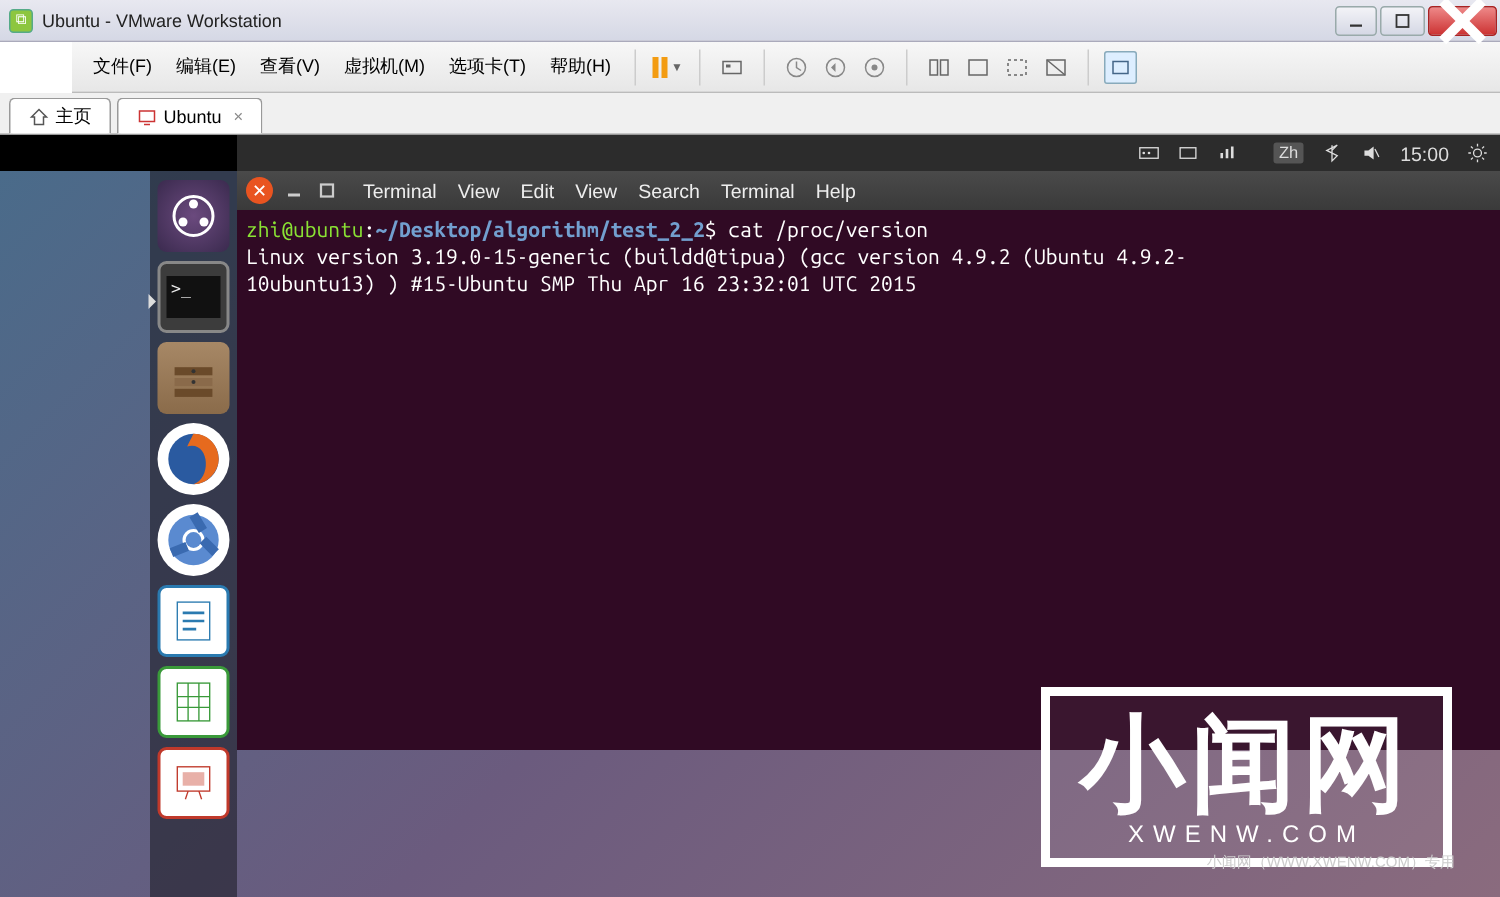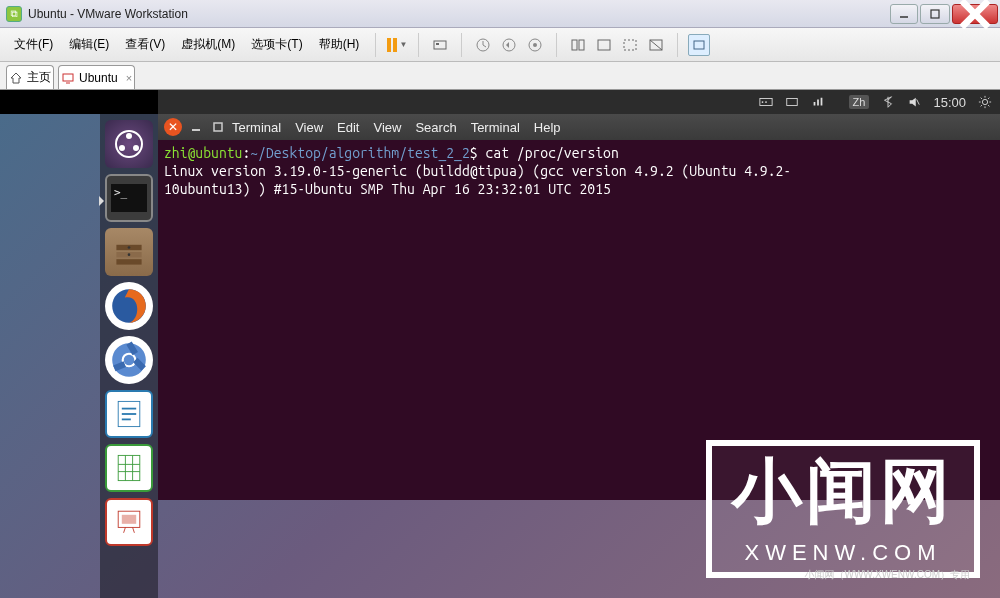--- a/index.html
+++ b/index.html
@@ -9,33 +9,33 @@
 .win-titlebar { height: 28px; background: linear-gradient(#e8e8f0, #d5d8e5); border-bottom: 1px solid #aab; display: flex; align-items: center; padding: 0 2px; }
 .win-titlebar .app-icon { width: 16px; height: 16px; background: #8dc63f; border: 1px solid #5a8; border-radius: 3px; margin: 0 6px 0 4px; display: flex; align-items: center; justify-content: center; font-size: 10px; color: #fff; }
 .win-titlebar .title { flex: 1; font-size: 12px; color: #222; }
 .win-btns { display: flex; height: 20px; gap: 0; }
 .win-btn { width: 30px; height: 20px; background: linear-gradient(#f3f3f7,#d5d8e5); border: 1px solid #9aa; border-radius: 3px; margin-left: 2px; display: flex; align-items: center; justify-content: center; font-size: 11px; cursor: pointer; }
 .win-btn.min { width: 28px; }
 .win-btn.max svg, .win-btn.min svg { width: 10px; height: 10px; }
 .win-btn.close { width: 46px; background: linear-gradient(#e88,#c33); border-color: #a22; color: #fff; }
 
 
-.menu-bar { height: 34px; background: linear-gradient(#f7f7f7,#e7e7e7); border-bottom: 1px solid #bbb; display: flex; align-items: center; padding: 0 8px; gap: 4px; }
+.menu-bar { height: 34px; background: linear-gradient(#f7f7f7,#e7e7e7); border-bottom: 1px solid #bbb; display: flex; align-items: center; padding: 0 8px; gap: 4px; margin-left: 48px; }
 .menu-item { padding: 4px 6px; font-size: 12px; cursor: pointer; }
 .menu-sep { width: 1px; height: 24px; background: #ccc; margin: 0 6px; }
 .tb-btn { width: 22px; height: 22px; display: flex; align-items: center; justify-content: center; cursor: pointer; border-radius: 2px; }
 .tb-btn svg { width: 16px; height: 16px; }
 .pause-btn { display: flex; align-items: center; gap: 2px; padding: 2px 4px; }
 .pause-bars { display: flex; gap: 2px; }
 .pause-bars span { width: 4px; height: 14px; background: #f39c12; }
 .dropdown-caret { font-size: 8px; color: #666; }
 
 
 .tab-bar { height: 28px; background: #f0f0f0; border-bottom: 1px solid #999; display: flex; align-items: flex-end; padding-left: 6px; }
-.tab { height: 24px; padding: 0 2px; background: #fff; border: 1px solid #999; border-bottom: none; border-radius: 4px 4px 0 0; display: flex; align-items: center; gap: 4px; margin-right: 4px; font-size: 12px; cursor: pointer; }
+.tab { height: 24px; padding: 0 12px; background: #fff; border: 1px solid #999; border-bottom: none; border-radius: 4px 4px 0 0; display: flex; align-items: center; gap: 4px; margin-right: 4px; font-size: 12px; cursor: pointer; }
 .tab.active { background: #fff; }
 .tab .tab-icon { width: 14px; height: 14px; display: flex; align-items: center; justify-content: center; }
 .tab .close-x { font-size: 11px; color: #888; margin-left: 4px; cursor: pointer; }
 
 
 .vm-viewport { position: relative; height: calc(598px - 28px - 34px - 28px); background: #000; overflow: hidden; }
 
 
 .ubuntu-panel { position: absolute; top: 0; right: 0; height: 24px; background: #2c2c2c; color: #ddd; display: flex; align-items: center; padding: 0 8px; gap: 12px; font-size: 13px; }
 .ubuntu-panel .ind { display: flex; align-items: center; gap: 4px; }
@@ -58,31 +58,31 @@
 .li-chrome { background: #fff; border-radius: 50%; }
 .li-writer { background: #fff; border: 2px solid #2a7ab0; }
 .li-calc { background: #fff; border: 2px solid #3a9a3a; }
 .li-impress { background: #fff; border: 2px solid #c0392b; }
 
 
 .term-window { position: absolute; left: 158px; top: 24px; right: 0; background: #2c001e; }
 .term-titlebar { height: 26px; background: linear-gradient(#4a4a4a, #3a3a3a); display: flex; align-items: center; padding: 0 6px; gap: 6px; color: #eee; font-size: 13px; }
 .term-close { width: 18px; height: 18px; background: #e95420; border-radius: 9px; color: #fff; display: flex; align-items: center; justify-content: center; font-size: 12px; cursor: pointer; }
 .term-min, .term-max { width: 16px; height: 16px; display: flex; align-items: center; justify-content: center; cursor: pointer; }
-.term-menubar { display: flex; gap: 14px; }
+.term-menubar { display: flex; gap: 14px; margin-left: 10px; }
 .term-menubar span { cursor: pointer; }
 .term-body { padding: 4px 6px; font-family: "Ubuntu Mono", "DejaVu Sans Mono", monospace; font-size: 14px; line-height: 18px; color: #fff; min-height: 360px; background: #300a24; }
 .prompt-user { color: #8ae234; }
-.prompt-path { color: #729fcf; }
+.prompt-path { color: #729fcf; font-weight: bold; }
 .cursor-block { display: inline-block; width: 8px; height: 14px; background: #fff; vertical-align: text-bottom; }
 
 
-.watermark { position: absolute; right: 20px; bottom: 20px; color: #fff; text-align: center; border: 6px solid #fff; padding: 10px 20px 6px; background: rgba(255,255,255,0.05); }
+.watermark { position: absolute; right: 32px; bottom: 20px; color: #fff; text-align: center; border: 6px solid #fff; padding: 10px 20px 6px; background: rgba(255,255,255,0.05); }
 .watermark .big { font-size: 70px; font-weight: bold; letter-spacing: 4px; line-height: 1; }
-.watermark .url { font-size: 22px; letter-spacing: 6px; margin-top: 14px; }
+.watermark .url { font-size: 16px; letter-spacing: 6px; margin-top: 4px; }
 .watermark-sub { position: absolute; right: 30px; bottom: 16px; color: #ccc; font-size: 10px; }
 </style>
 </head>
 <body>
 
 <div class="win-titlebar">
   <div class="app-icon">⧉</div>
   <div class="title">Ubuntu - VMware Workstation</div>
   <div class="win-btns">
     <div class="win-btn min">

